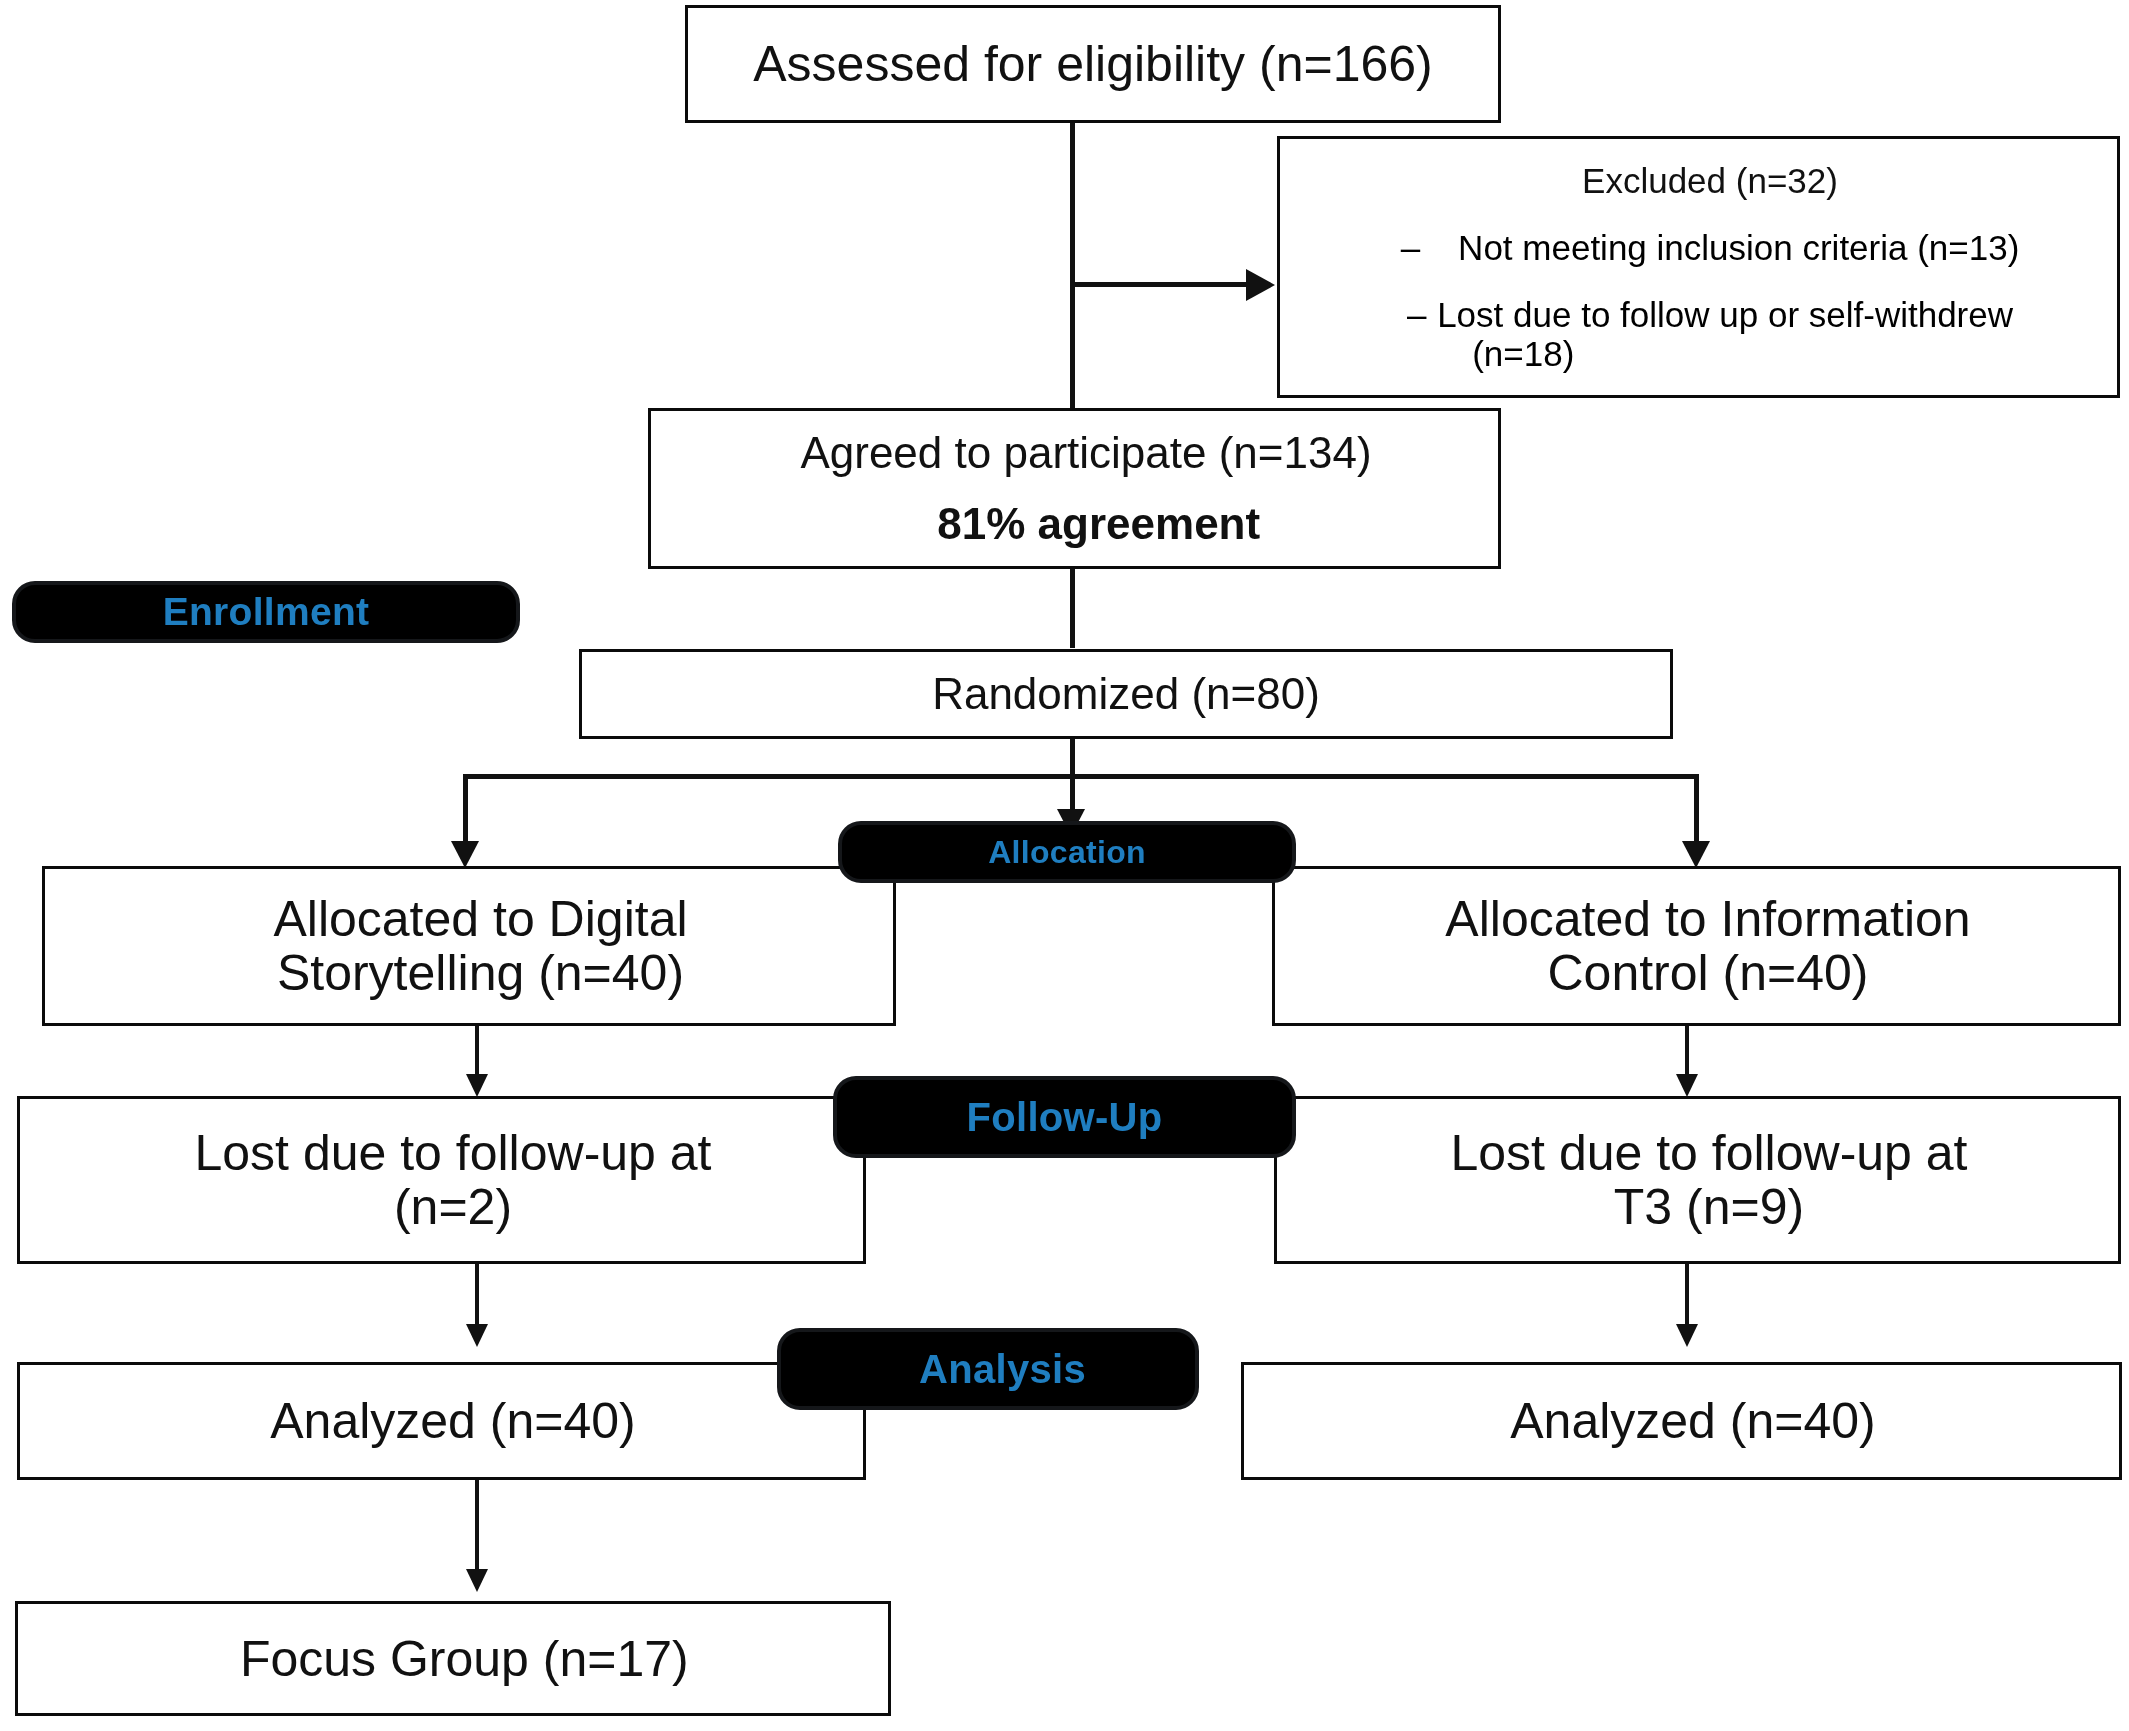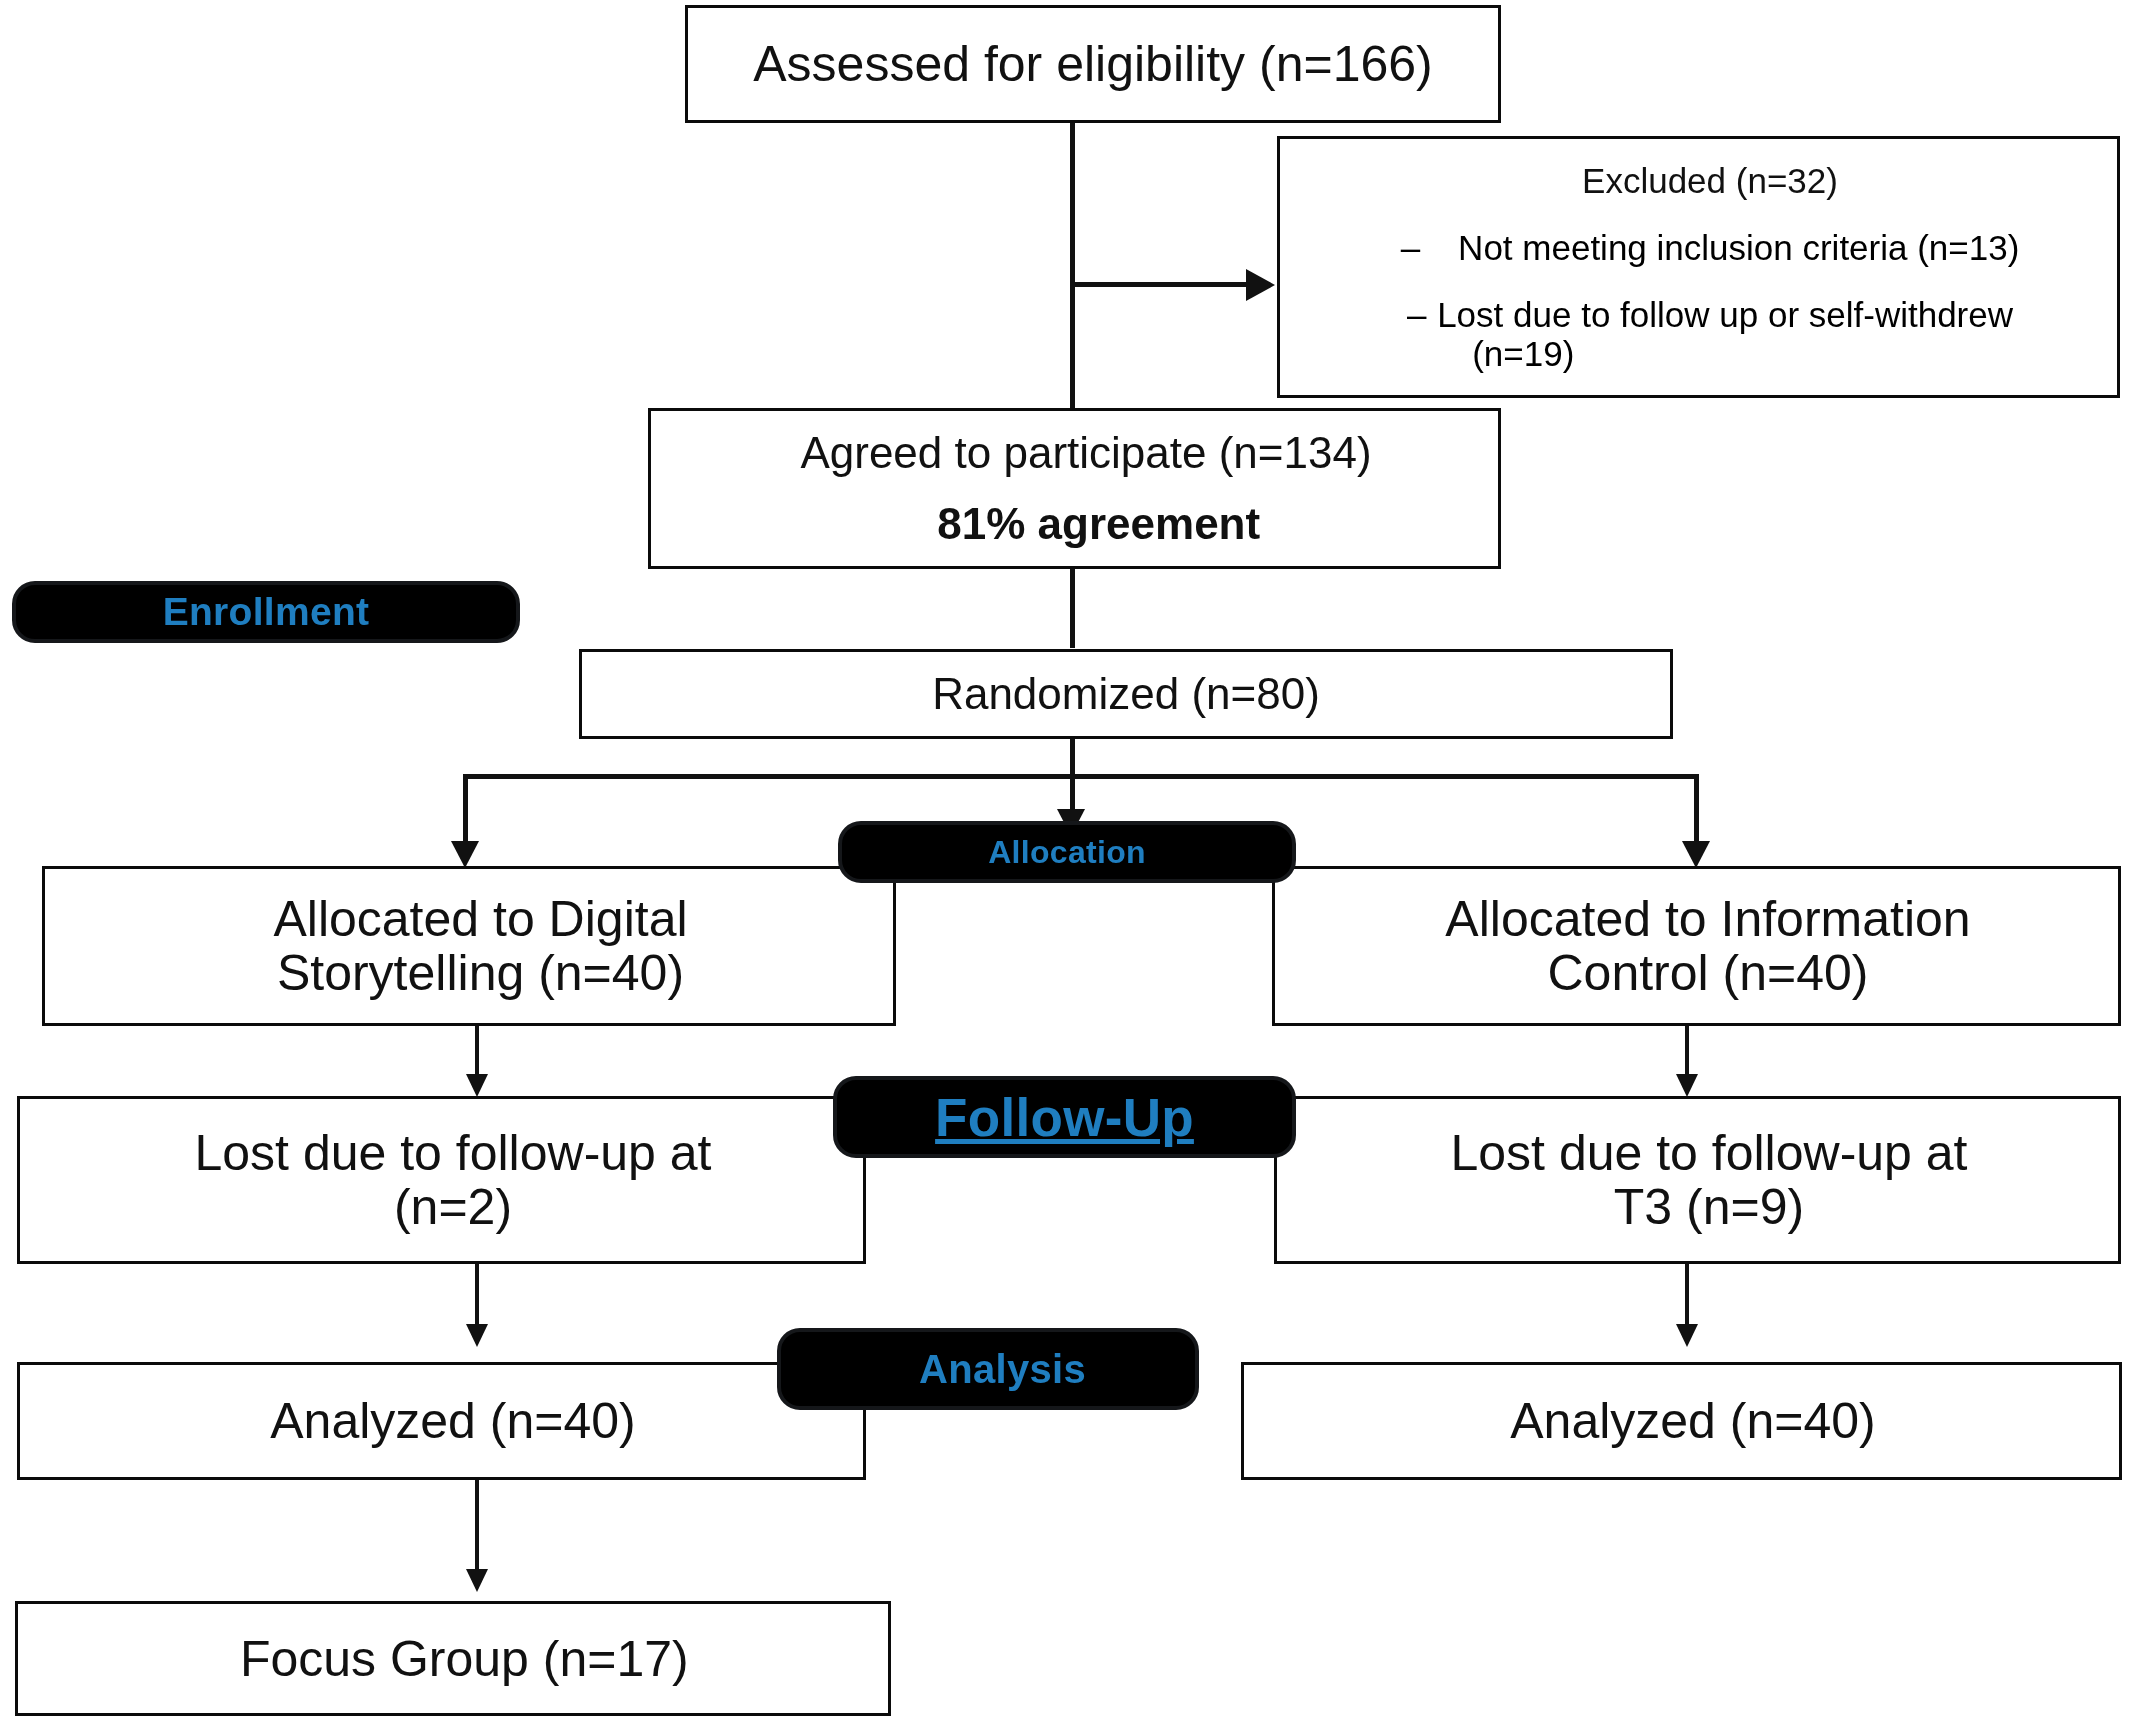--- a/index.html
+++ b/index.html
@@ -140,21 +140,21 @@
   <div class="box pad-l" style="left:1277px; top:136px; width:843px; height:262px;">
     <div class="line t-small" style="margin-bottom:28px;">Excluded (n=32)</div>
     <div class="bullet-row t-small" style="margin-bottom:27px;">
       <span class="mark wide">–</span>
       <span>Not meeting inclusion criteria (n=13)</span>
     </div>
     <div class="bullet-row t-small">
       <span class="mark">–</span>
       <span>
         <span>Lost due to follow up or self-withdrew</span><br>
-        <span style="display:inline-block; margin-left:35px;">(n=19)</span>
+        <span style="display:inline-block; margin-left:35px;">(n=18)</span>
       </span>
     </div>
   </div>
 
   <div class="box pad-l" style="left:648px; top:408px; width:853px; height:161px;">
     <div class="line t-mid" style="margin-bottom:23px;">Agreed to participate (n=134)</div>
     <div class="line t-mid bold" style="margin-left:25.5px;">81% agreement</div>
   </div>
 
   <div class="box pad-c center" style="left:579px; top:649px; width:1094px; height:90px;">
@@ -194,21 +194,21 @@
   </div>
 
   <div class="badge" style="left:12px; top:581px; width:508px; height:62px; font-size:39px;">
     <span>Enrollment</span>
   </div>
 
   <div class="badge" style="left:838px; top:821px; width:458px; height:62px; font-size:32px;">
     <span>Allocation</span>
   </div>
 
-  <div class="badge" style="left:833px; top:1076px; width:463px; height:82px; font-size:53px;text-decoration:underline;">
+  <div class="badge" style="left:833px; top:1076px; width:463px; height:82px; font-size:40px;">
     <span>Follow-Up</span>
   </div>
 
   <div class="badge" style="left:777px; top:1328px; width:422px; height:82px; font-size:40px;padding-left:29px;">
     <span>Analysis</span>
   </div>
 
 </div>
 
 

